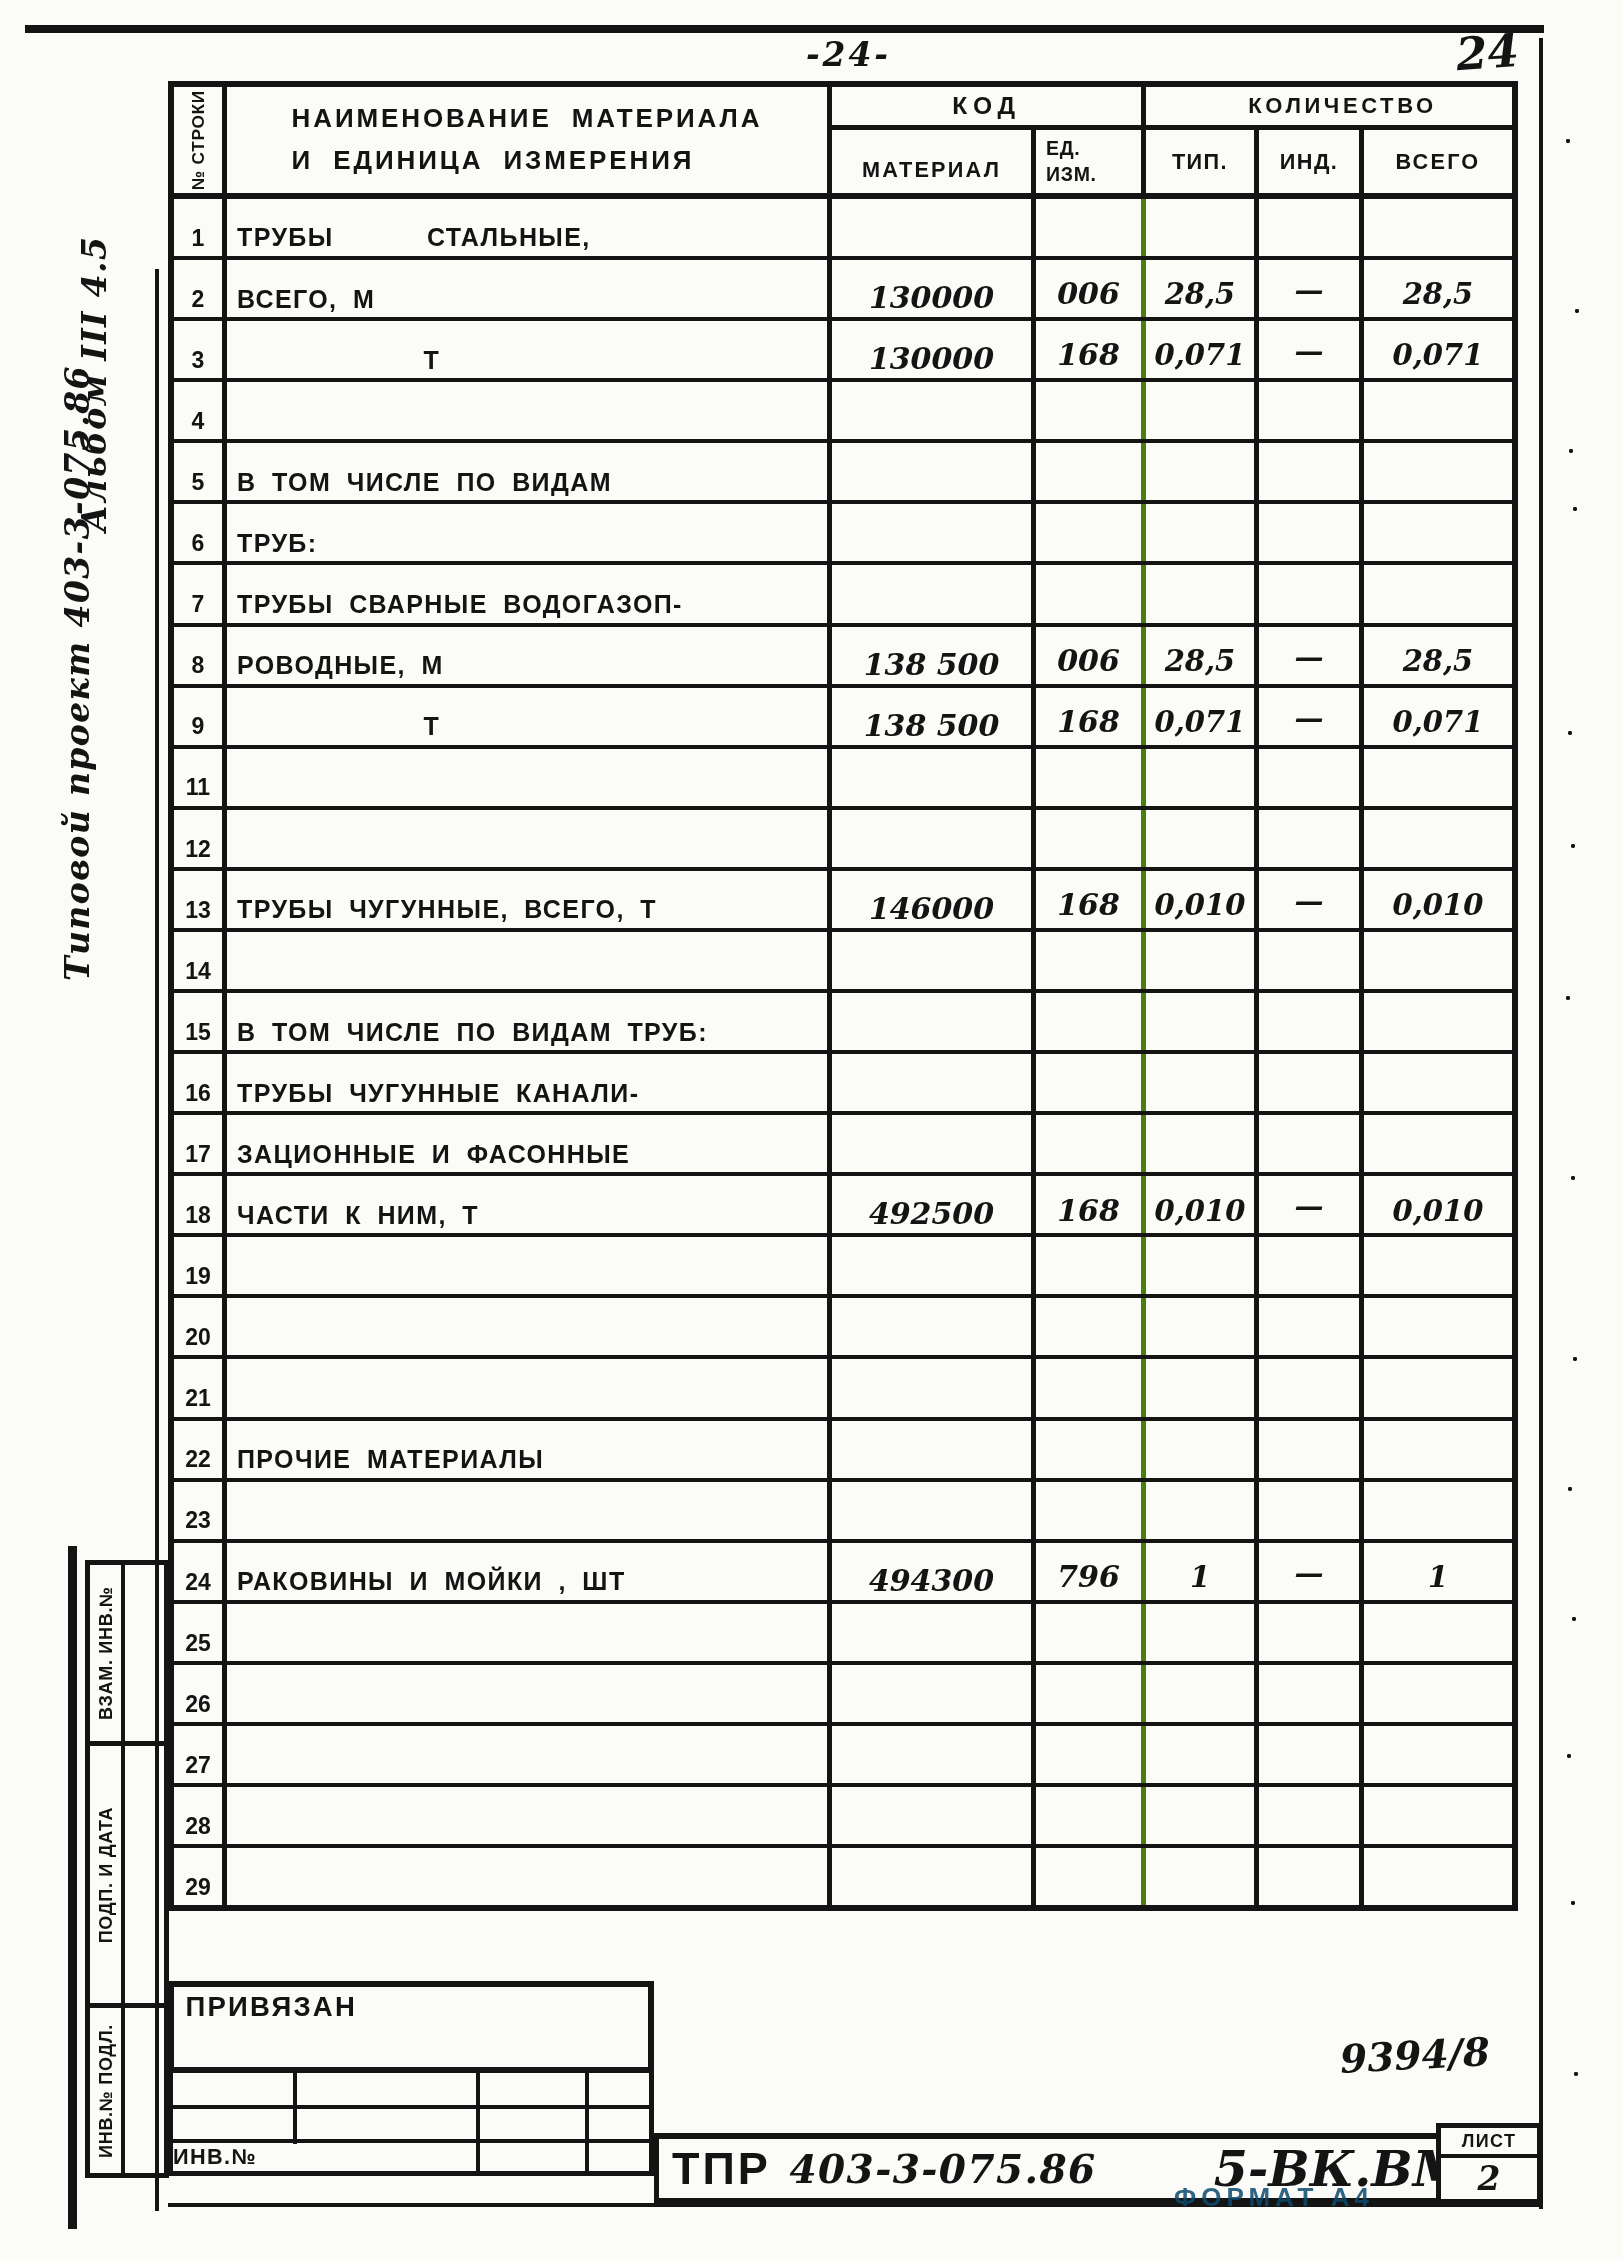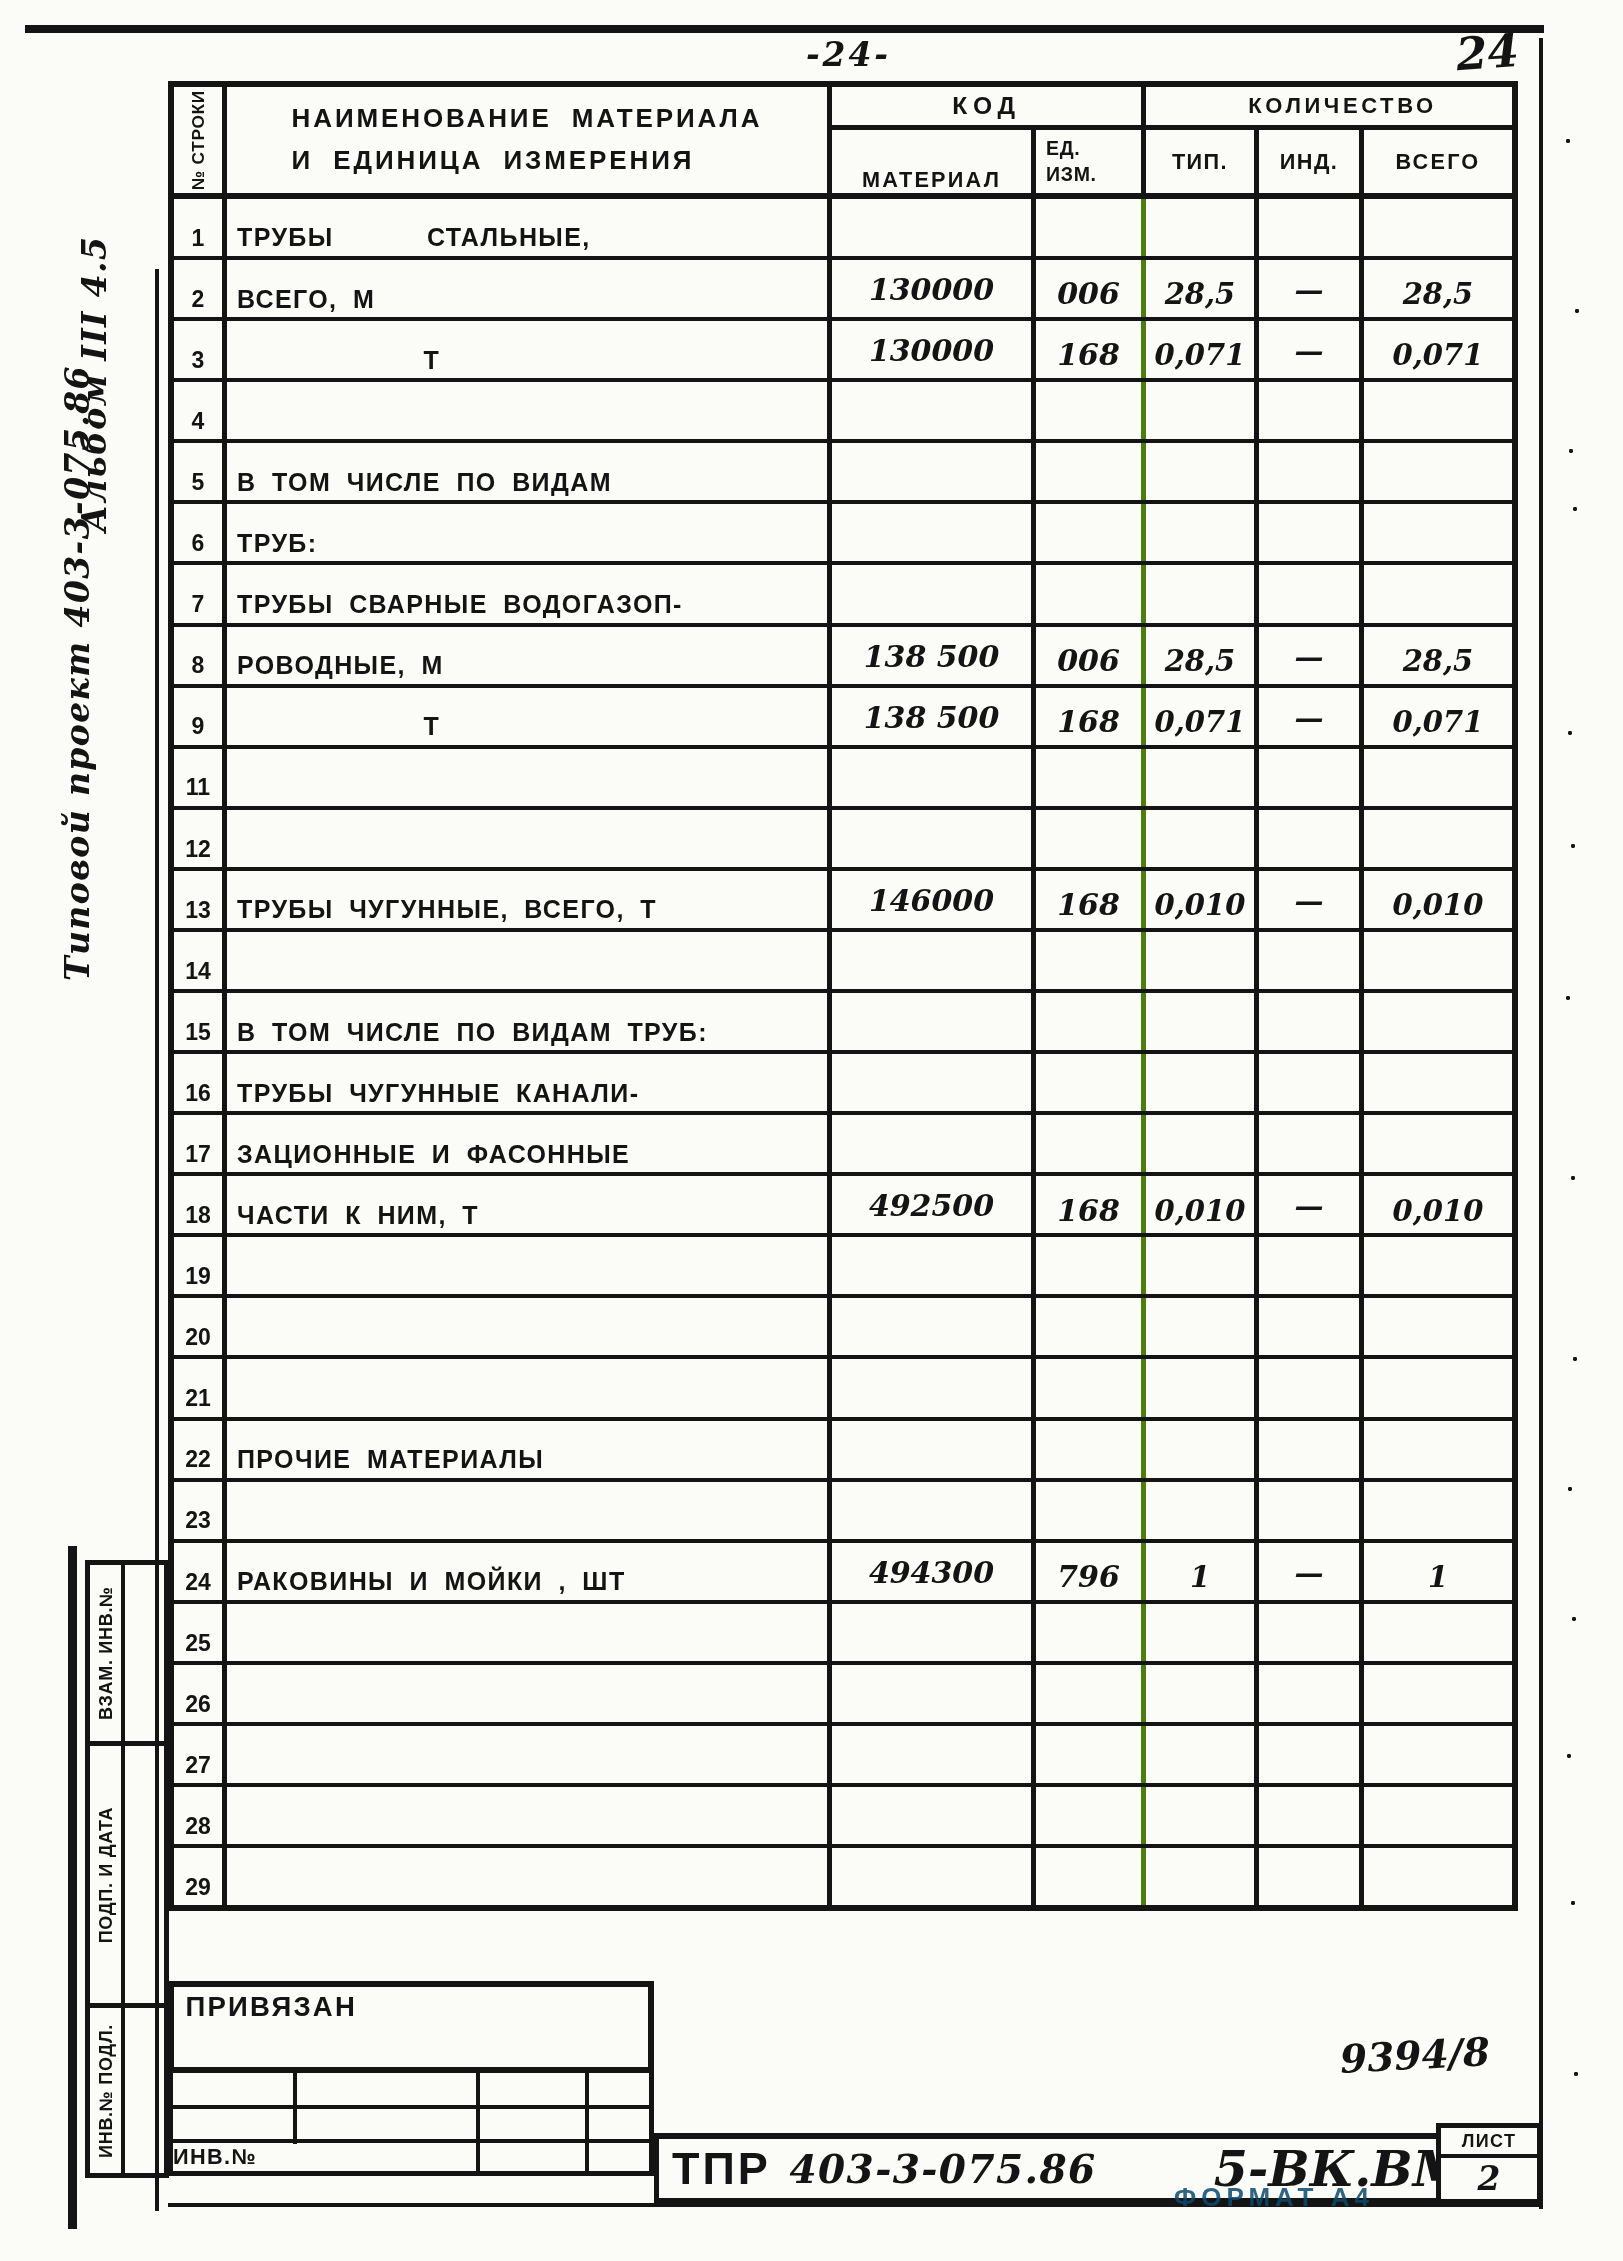--- a/index.html
+++ b/index.html
@@ -28,33 +28,33 @@
   .thead{height:112px;display:flex;border-bottom:6.5px solid #141414;}
   .h-no{width:53px;border-right:5px solid #141414;position:relative;overflow:hidden;}
   .h-no span{position:absolute;left:50%;top:50%;transform:translate(-50%,-50%) rotate(-90deg);white-space:nowrap;font-size:17.3px;letter-spacing:0.7px;}
   .h-name{width:605px;border-right:5px solid #141414;display:flex;align-items:center;justify-content:center;text-align:left;
           font-size:26px;letter-spacing:2.9px;word-spacing:10px;line-height:1.6;white-space:pre-line;}
   .h-right{flex:1;display:flex;flex-direction:column;}
   .h-groups{height:43px;display:flex;border-bottom:5px solid #141414;}
   .h-kod{width:314px;border-right:5px solid #141414;display:flex;align-items:center;justify-content:center;font-size:24.6px;letter-spacing:5.8px;}
   .h-qty{flex:1;display:flex;align-items:center;justify-content:center;font-size:22px;letter-spacing:3.6px;margin-left:27px;}
   .h-sub{flex:1;display:flex;}
-  .h-mat{width:204px;border-right:5px solid #141414;display:flex;align-items:flex-end;justify-content:center;font-size:21.7px;letter-spacing:2.2px;}
+  .h-mat{width:204px;border-right:5px solid #141414;display:flex;align-items:flex-end;justify-content:center;padding-bottom:10px;font-size:21.7px;letter-spacing:2.2px;}
   .h-unit{width:110px;border-right:5px solid #141414;display:flex;align-items:center;justify-content:flex-start;padding-left:10px;font-size:19.5px;letter-spacing:0.7px;white-space:pre-line;line-height:1.3;}
   .h-tip{width:113px;border-right:5px solid #141414;display:flex;align-items:center;justify-content:center;font-size:21.7px;letter-spacing:1.4px;}
   .h-ind{width:105px;border-right:5px solid #141414;display:flex;align-items:center;justify-content:center;font-size:21.7px;letter-spacing:1.4px;}
   .h-tot{flex:1;display:flex;align-items:center;justify-content:center;font-size:21.7px;letter-spacing:2.2px;}
 
   .tbody{flex:1;display:flex;flex-direction:column;}
   .trow{flex:1;display:flex;border-bottom:4.3px solid #141414;}
   .trow:last-child{border-bottom:none;}
   .c{display:flex;align-items:flex-end;overflow:hidden;}
   .c-no{width:53px;border-right:5px solid #141414;justify-content:center;padding-bottom:4.3px;font-size:23px;}
   .c-name{width:605px;border-right:5px solid #141414;padding:0 0 3.6px 10px;font-size:25px;letter-spacing:1.4px;word-spacing:7.2px;white-space:nowrap;}
-  .c-mat{width:204px;border-right:5px solid #141414;justify-content:center;padding-bottom:10px;font-size:30px;}
+  .c-mat{width:204px;border-right:5px solid #141414;justify-content:center;padding-bottom:2px;font-size:30px;}
   .c-unit{width:110px;border-right:5px solid #4d7c0f;justify-content:center;padding-bottom:5.8px;font-size:30px;}
   .c-tip{width:113px;border-right:5px solid #141414;justify-content:center;padding-bottom:5.8px;font-size:29px;}
   .c-ind{width:105px;border-right:5px solid #141414;justify-content:center;padding-bottom:10px;font-size:29px;}
   .c-tot{flex:1;justify-content:center;padding-bottom:5.8px;font-size:29px;}
 
   
   .margin-a{left:58px;top:981px;width:535px;transform-origin:0 0;transform:rotate(-90deg);font-size:33px;letter-spacing:1.4px;white-space:nowrap;}
   .margin-b{left:75px;top:532px;width:289px;transform-origin:0 0;transform:rotate(-90deg);font-size:33px;letter-spacing:1.4px;white-space:nowrap;}
 
   

